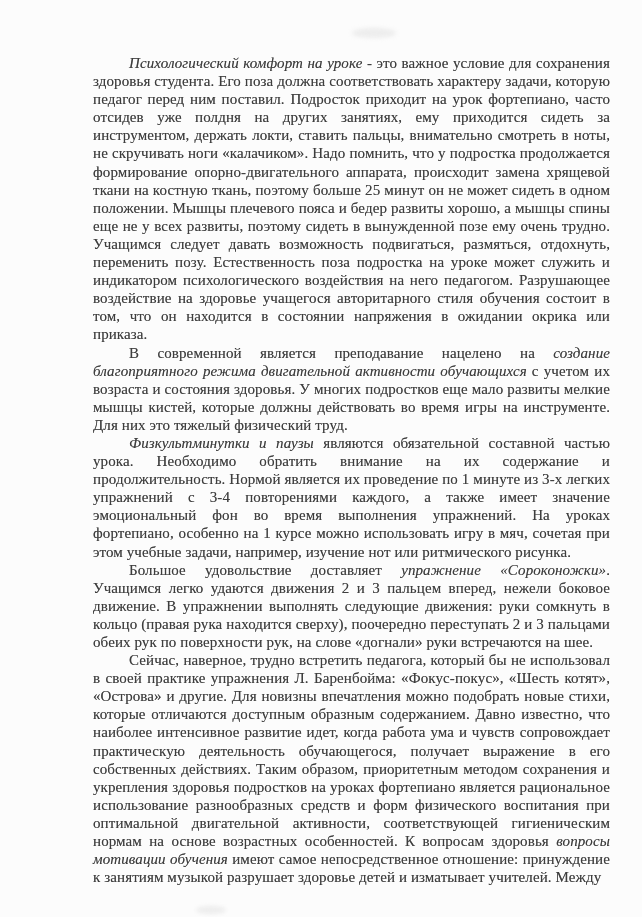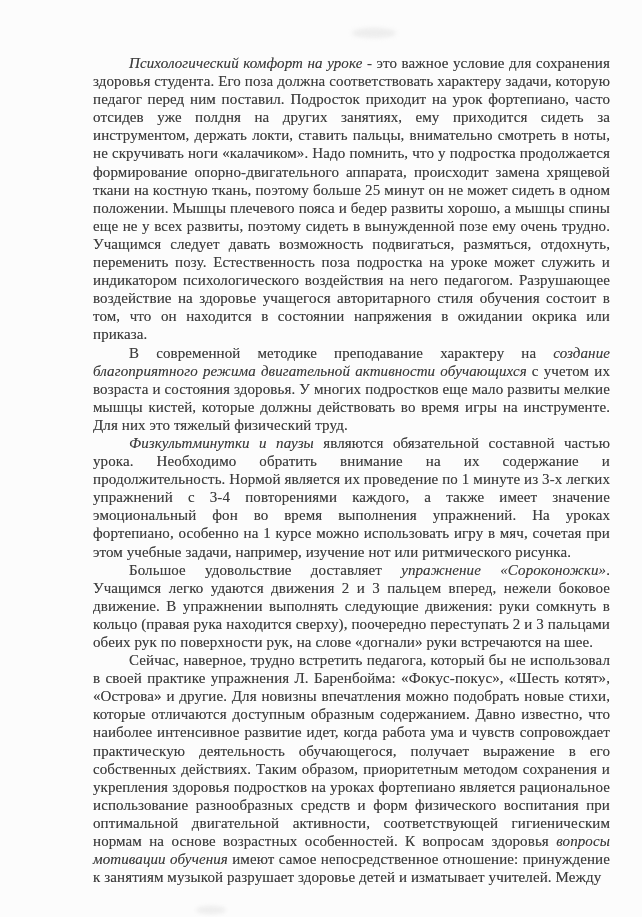--- a/index.html
+++ b/index.html
@@ -63,21 +63,21 @@
 
 <div class="page">
 
   <div class="scan-artifact artifact-top"></div>
   <div class="scan-artifact artifact-bottom"></div>
 
   <div class="text-block">
 
     <p><span class="it">Психологический комфорт на уроке</span><span> - это важное условие для сохранения здоровья студента. Его поза должна соответствовать характеру задачи, которую педагог перед ним поставил. Подросток приходит на урок фортепиано, часто отсидев уже полдня на других занятиях, ему приходится сидеть за инструментом, держать локти, ставить пальцы, внимательно смотреть в ноты, не скручивать ноги «калачиком». Надо помнить, что у подростка продолжается формирование опорно-двигательного аппарата, происходит замена хрящевой ткани на костную ткань, поэтому больше 25 минут он не может сидеть в одном положении. Мышцы плечевого пояса и бедер развиты хорошо, а мышцы спины еще не у всех развиты, поэтому сидеть в вынужденной позе ему очень трудно. Учащимся следует давать возможность подвигаться, размяться, отдохнуть, переменить позу. Естественность поза подростка на уроке может служить и индикатором психологического воздействия на него педагогом. Разрушающее воздействие на здоровье учащегося авторитарного стиля обучения состоит в том, что он находится в состоянии напряжения в ожидании окрика или приказа.</span></p>
 
-    <p><span>В современной методике преподавание характеру на </span><span class="it">создание благоприятного режима двигательной активности обучающихся</span><span> с учетом их возраста и состояния здоровья. У многих подростков еще мало развиты мелкие мышцы кистей, которые должны действовать во время игры на инструменте. Для них это тяжелый физический труд.</span></p>
+    <p><span>В современной является преподавание нацелено на </span><span class="it">создание благоприятного режима двигательной активности обучающихся</span><span> с учетом их возраста и состояния здоровья. У многих подростков еще мало развиты мелкие мышцы кистей, которые должны действовать во время игры на инструменте. Для них это тяжелый физический труд.</span></p>
 
     <p><span class="it">Физкультминутки и паузы</span><span> являются обязательной составной частью урока. Необходимо обратить внимание на их содержание и продолжительность. Нормой является их проведение по 1 минуте из 3-х легких упражнений с 3-4 повторениями каждого, а также имеет значение эмоциональный фон во время выполнения упражнений. На уроках фортепиано, особенно на 1 курсе можно использовать игру в мяч, сочетая при этом учебные задачи, например, изучение нот или ритмического рисунка.</span></p>
 
     <p><span>Большое удовольствие доставляет </span><span class="it">упражнение «Сороконожки»</span><span>. Учащимся легко удаются движения 2 и 3 пальцем вперед, нежели боковое движение. В упражнении выполнять следующие движения: руки сомкнуть в кольцо (правая рука находится сверху), поочередно переступать 2 и 3 пальцами обеих рук по поверхности рук, на слове «догнали» руки встречаются на шее.</span></p>
 
     <p><span>Сейчас, наверное, трудно встретить педагога, который бы не использовал в своей практике упражнения Л. Баренбойма: «Фокус-покус», «Шесть котят», «Острова» и другие. Для новизны впечатления можно подобрать новые стихи, которые отличаются доступным образным содержанием. Давно известно, что наиболее интенсивное развитие идет, когда работа ума и чувств сопровождает практическую деятельность обучающегося, получает выражение в его собственных действиях. Таким образом, приоритетным методом сохранения и укрепления здоровья подростков на уроках фортепиано является рациональное использование разнообразных средств и форм физического воспитания при оптимальной двигательной активности, соответствующей гигиеническим нормам на основе возрастных особенностей. К вопросам здоровья </span><span class="it">вопросы мотивации обучения</span><span> имеют самое непосредственное отношение: принуждение к занятиям музыкой разрушает здоровье детей и изматывает учителей. Между</span></p>
 
   </div>
 </div>
 

